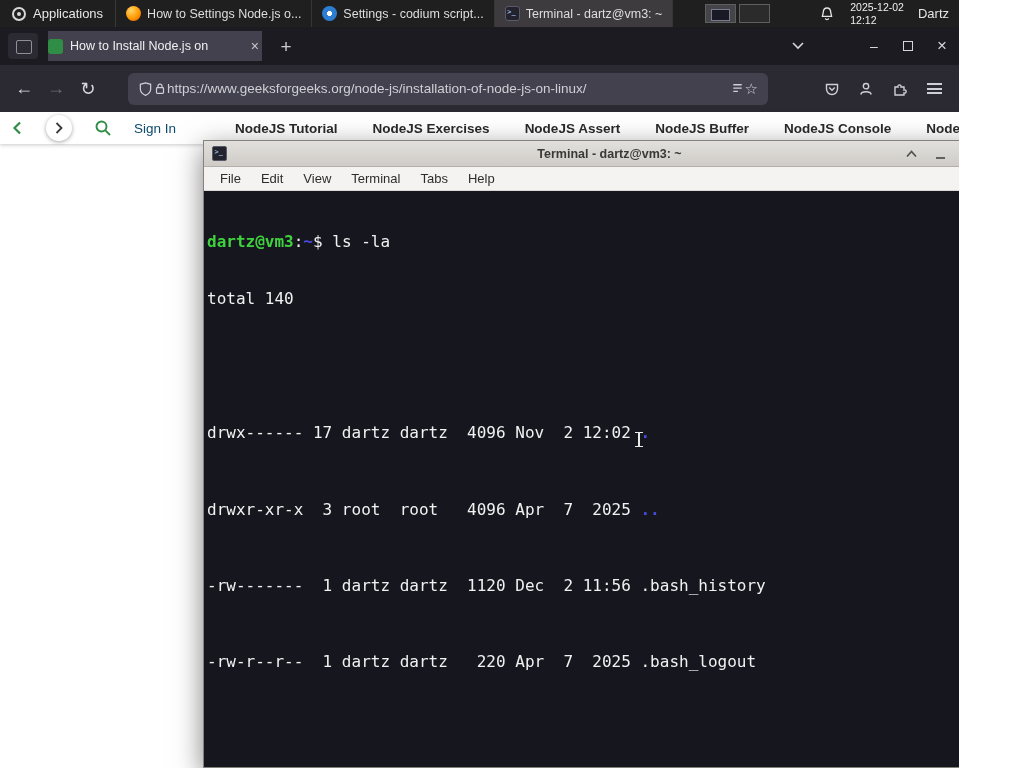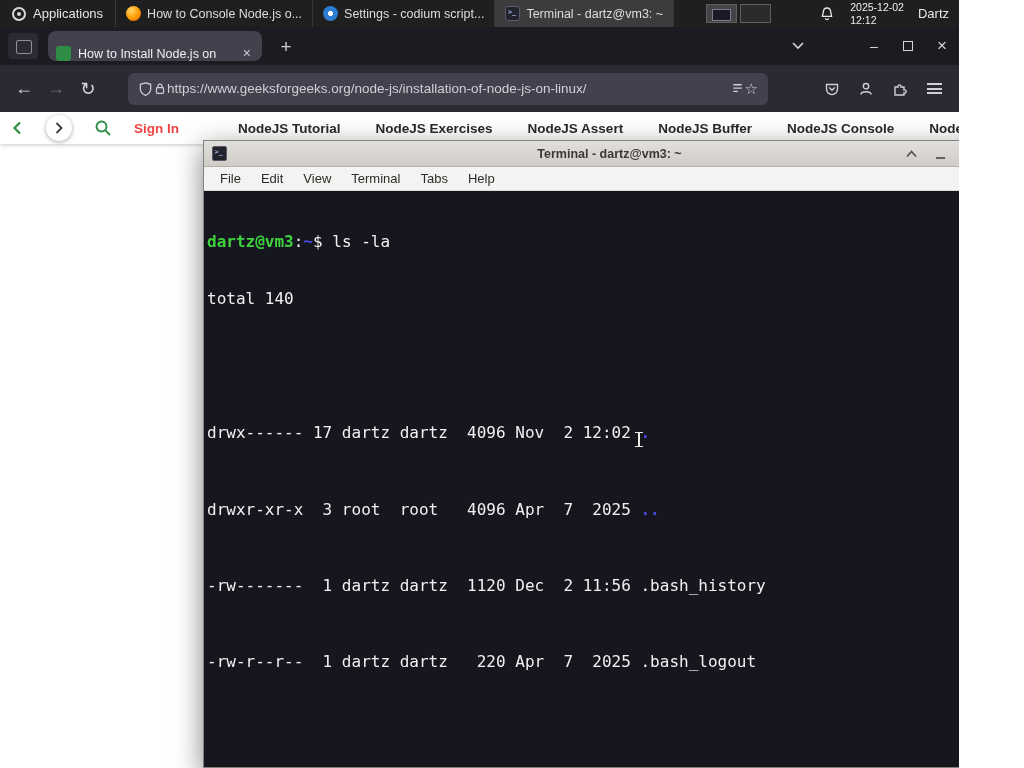--- a/index.html
+++ b/index.html
@@ -34,21 +34,21 @@
   .bell { width:26px; display:flex; justify-content:center; }
   .clock { text-align:left; font-size:10.5px; line-height:1.22; padding:4px 10px; color:#efefef; }
   .p-user { padding:0 10px 0 4px; font-size:13px; }
 
   
   .tabstrip { position:absolute; top:27px; left:0; right:0; height:38px; background:#1c1b22; z-index:10; }
   .ffview { position:absolute; left:8px; top:6px; width:30px; height:26px; border-radius:4px; background:#2b2a33; }
   .ffview::after { content:""; position:absolute; left:8px; top:7px; width:14px; height:12px;
     border:1.5px solid #8f8f98; border-radius:2px; }
   .tab { position:absolute; left:48px; top:4px; width:214px; height:30px; background:#42414d;
-    border-radius:8px; display:flex; align-items:flex-end; gap:7px; padding:0 8px; color:#f0f0f2; font-size:12.5px; }
+    border-radius:0; display:flex; align-items:center; gap:7px; padding:0 0; color:#f0f0f2; font-size:12.5px; }
   .favicon { width:15px; height:15px; flex:0 0 15px; border-radius:3px; background:#2f8d46; }
   .tab-title { flex:1; white-space:nowrap; overflow:hidden; }
   .tab-close { color:#c9c9cf; font-size:14px; line-height:1; padding:1px 3px; border-radius:3px; }
   .newtab { position:absolute; left:274px; top:8px; color:#c9c9cf; font-size:19px; width:24px; height:24px;
     display:flex; align-items:center; justify-content:center; border-radius:4px; }
   .ts-right { position:absolute; right:0; top:0; height:38px; display:flex; align-items:center; }
   .ts-btn { width:34px; height:38px; display:flex; align-items:center; justify-content:center; color:#d5d5da; }
   .ts-btn.chev { margin-right:42px; }
   .glyph-min { font-size:14px; }
   .box-max { width:10px; height:10px; border:1.5px solid #d5d5da; display:inline-block; }
@@ -71,21 +71,21 @@
 
   
   .gfgnav { position:absolute; top:112px; left:0; right:0; height:32px; background:#fff; z-index:9;
     display:flex; align-items:center; gap:24px; padding-left:12px; box-shadow:0 1px 4px rgba(0,0,0,.22);
     font-size:13.5px; color:#2a2a2a; }
   .gfg-item { white-space:nowrap; font-weight:700;margin-left:11px; }
   .gfgnav span.gfg-item:nth-of-type(1) { font-weight:bold; color:#1a1a1a; }
   .gfg-right { margin-left:auto; display:flex; align-items:center; gap:22px; padding-right:24px; }
   .scroll-circle { width:26px; height:26px; border-radius:50%; background:#fff; box-shadow:0 1px 4px rgba(0,0,0,.35);
     display:flex; align-items:center; justify-content:center; }
-  .signin { font-weight:700; color:#ef4444; white-space:nowrap; }
+  .signin { font-weight:400; color:#0c4a6e; white-space:nowrap; }
 
   .page { position:absolute; top:144px; left:0; right:0; bottom:0; background:#ffffff; z-index:1; }
 
   
   .termwin { position:absolute; left:203px; top:140px; width:813px; height:628px; z-index:15;
     border:1px solid #84827d; box-shadow:0 8px 26px rgba(0,0,0,.5); background:#16161e; }
   .titlebar { position:absolute; left:0; top:0; right:0; height:26px;
     background:linear-gradient(#e2e0dc,#cfccc7); border-bottom:1px solid #b3b0ab;
     display:flex; align-items:center; }
   .tb-icon { width:15px; height:15px; margin-left:8px; background:#23232e; border:1px solid #5a5a6a;
@@ -124,21 +124,21 @@
   <div class="panel">
     <div class="apps-btn">
       <span class="apps-icon"></span>
       <span>Applications</span>
     </div>
     <div class="p-sep"></div>
     <div class="taskbar">
 
         <div class="task-btn">
           <span class="task-icon firefox"></span>
-          <span class="task-title">How to Console Node.js o...</span>
+          <span class="task-title">How to Settings Node.js o...</span>
         </div>
 
         <div class="task-btn">
           <span class="task-icon settings"></span>
           <span class="task-title">Settings - codium script...</span>
         </div>
 
         <div class="task-btn active">
           <span class="task-icon terminal"></span>
           <span class="task-title">Terminal - dartz@vm3: ~</span>

